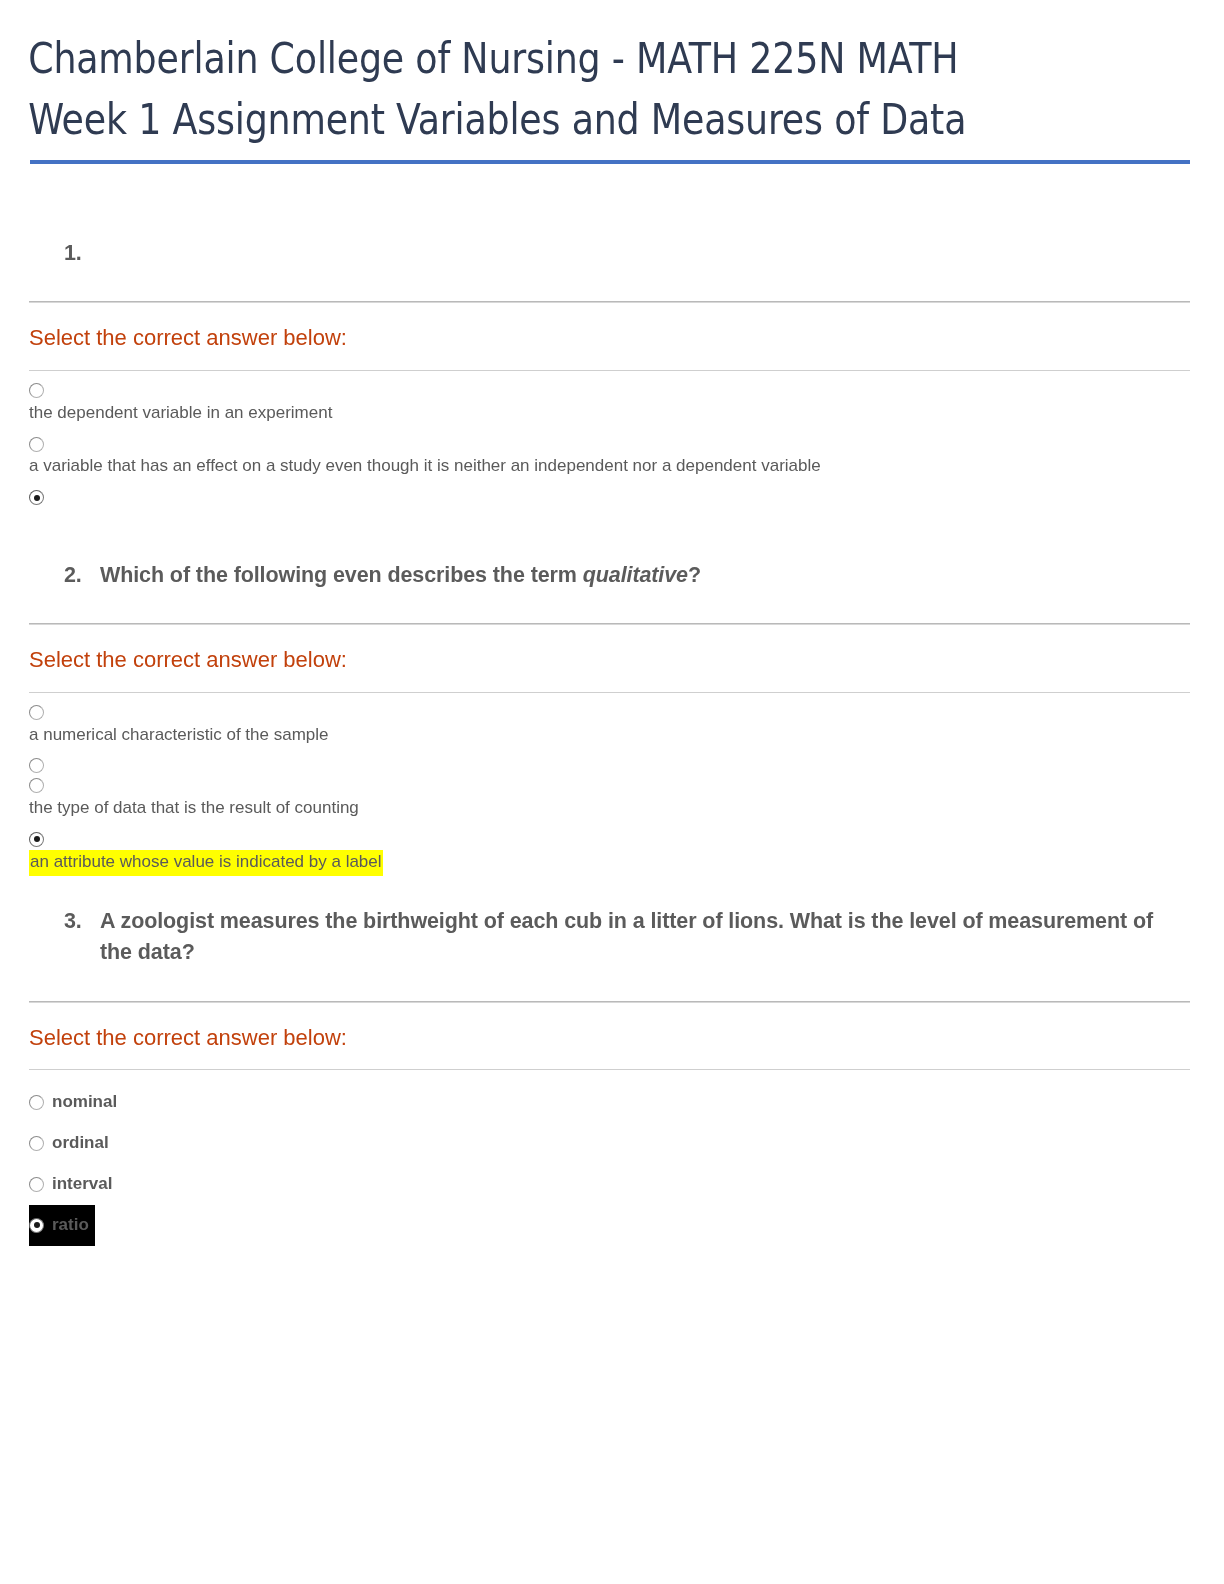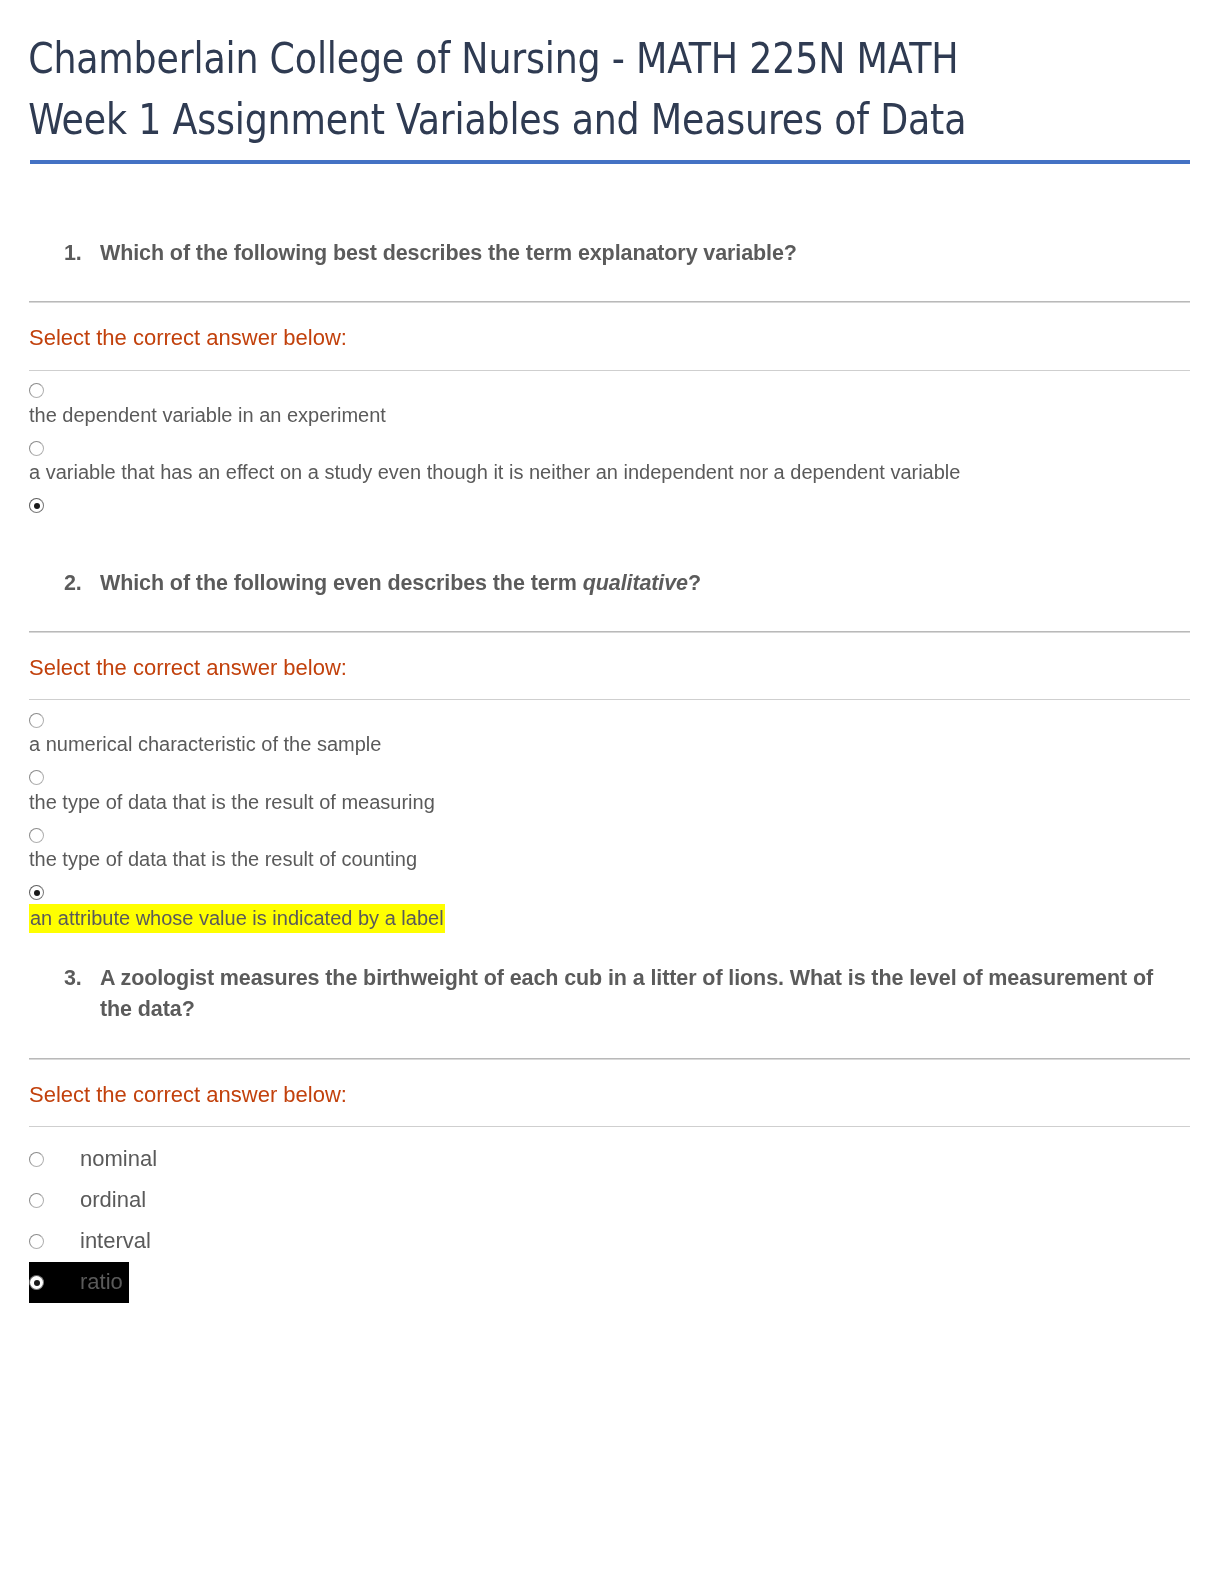--- a/index.html
+++ b/index.html
@@ -96,21 +96,21 @@
   .ans-stacked {
     position: relative;
     padding: 0 0 0 0;
   }
   .ans-stacked .radio-row {
     height: 20px;
     display: flex;
     align-items: center;
   }
   .ans-stacked .ans-label {
-    font-size: 20px;
+    font-size: 17px;
     line-height: 1.32;
     color: #5a5a5a;
     display: block;
     margin-top: 1px;
     margin-bottom: 10px;
     width: fit-content;
   }
   .ans-stacked.is-selected .ans-label {
     background: #ffff00;
     padding: 1px 1px 2px 1px;
@@ -124,25 +124,26 @@
     display: flex;
     align-items: center;
     height: 41px;
     width: fit-content;
     padding-right: 6px;
   }
   .ans-inline.is-selected {
     background: #000000;
   }
   .ans-inline .ans-label {
-    font-size: 22px;
+    font-size: 17px;
     line-height: 1.2;
     color: #5a5a5a;
-    margin-left: 36px;
+    margin-left: 8px;
     white-space: nowrap;
+    font-weight: bold;
   }
 
   
   .radio {
     width: 15px;
     height: 15px;
     border-radius: 50%;
     background: #ffffff;
     border: 1px solid #b0b0b0;
     border-top-color: #8c8c8c;
@@ -176,21 +177,20 @@
 
   <h1 class="doc-title">Chamberlain College of Nursing - MATH 225N MATH
 Week 1 Assignment Variables and Measures of Data</h1>
   <div class="title-rule"></div>
 
   <div class="q-spacer-top"></div>
 
   <section class="question-block">
     <div class="q-heading">
       <span class="q-num">1.</span>
-      <span class="q-text">Which of the following best describes the term explanatory variable?</span>
     </div>
     <div class="rule-heavy"></div>
     <div class="select-prompt">Select the correct answer below:</div>
     <div class="rule-light"></div>
     <div class="answers-stacked">
 
       <div class="ans-stacked">
         <div class="radio-row">
           <span class="radio"></span>
         </div>
@@ -230,21 +230,20 @@
         <div class="radio-row">
           <span class="radio"></span>
         </div>
         <span class="ans-label">a numerical characteristic of the sample</span>
       </div>
 
       <div class="ans-stacked">
         <div class="radio-row">
           <span class="radio"></span>
         </div>
-        <span class="ans-label">the type of data that is the result of measuring</span>
       </div>
 
       <div class="ans-stacked">
         <div class="radio-row">
           <span class="radio"></span>
         </div>
         <span class="ans-label">the type of data that is the result of counting</span>
       </div>
 
       <div class="ans-stacked is-selected">

